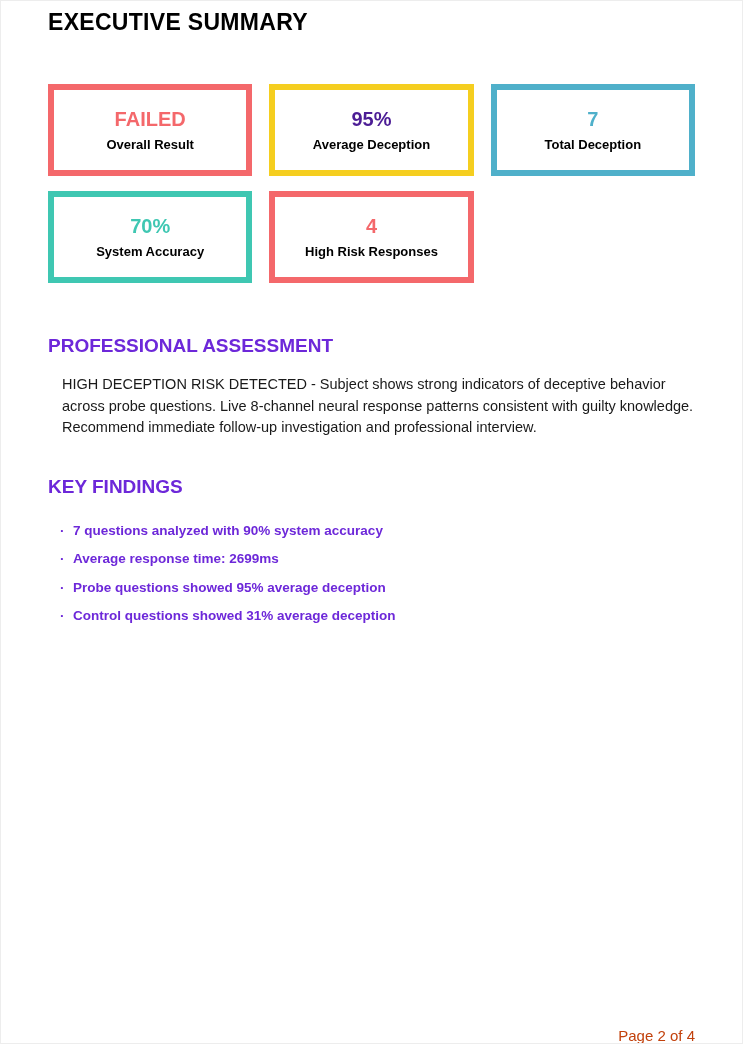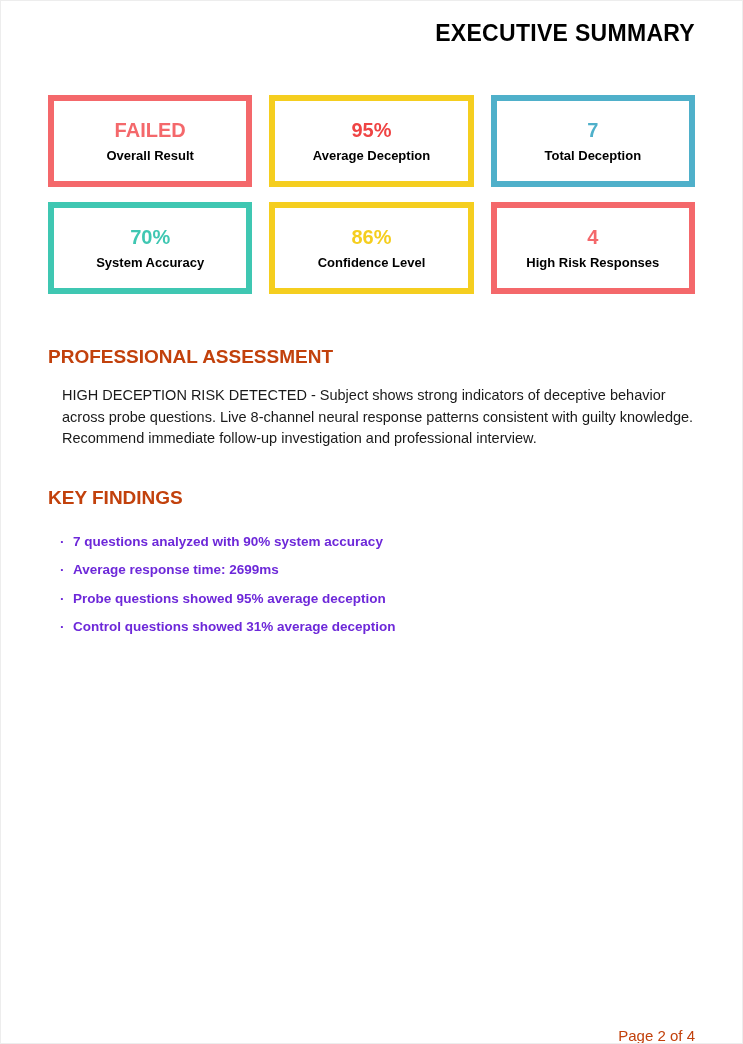--- a/index.html
+++ b/index.html
@@ -9,26 +9,25 @@
     font-family:"Liberation Sans", sans-serif;
     color:#111;
     position:relative;
     box-sizing:border-box;
     border:1px solid #ededed;
     overflow:hidden;
   }
   .content{padding:0 47px;}
   .doc-title{
     margin:0;
-    padding-top:19px;
+    padding-top:8px;
     font-size:23px;
     font-weight:bold;
     letter-spacing:.3px;
     color:#000;
-    text-align:right;
   }
   .cards-grid{
     margin-top:48px;
     display:grid;
     grid-template-columns:repeat(3,1fr);
     column-gap:17px;
     row-gap:15px;
   }
   .stat-card{
     height:92px;
@@ -50,21 +49,21 @@
   .stat-label{
     font-size:13px;
     font-weight:bold;
     color:#000000;
     line-height:1;
   }
   .section-heading{
     margin:0;
     font-size:19px;
     font-weight:bold;
-    color:#c2410c;
+    color:#6d28d9;
   }
   .assessment-heading{margin-top:52px;}
   .assessment-body{
     margin:17px 0 0 14px;
     font-size:14.5px;
     line-height:21.5px;
     color:#1a1a1a;
     max-width:648px;
   }
   .findings-heading{margin-top:37px;}
@@ -103,38 +102,34 @@
   <h1 class="doc-title">EXECUTIVE SUMMARY</h1>
 
   <div class="cards-grid">
 
     <div class="stat-card" style="border-color: rgb(244, 104, 107);">
       <div class="stat-value" style="color: rgb(244, 104, 107);">FAILED</div>
       <div class="stat-label">Overall Result</div>
     </div>
 
     <div class="stat-card" style="border-color: rgb(245, 206, 31);">
-      <div class="stat-value" style="color: #ef4444;">95%</div>
+      <div class="stat-value" style="color: #4c1d95;">95%</div>
       <div class="stat-label">Average Deception</div>
     </div>
 
     <div class="stat-card" style="border-color: rgb(79, 176, 202);">
       <div class="stat-value" style="color: rgb(79, 176, 202);">7</div>
       <div class="stat-label">Total Deception</div>
     </div>
 
     <div class="stat-card" style="border-color: rgb(63, 199, 178);">
       <div class="stat-value" style="color: rgb(63, 199, 178);">70%</div>
       <div class="stat-label">System Accuracy</div>
     </div>
 
-    <div class="stat-card" style="border-color: rgb(245, 206, 31);">
-      <div class="stat-value" style="color: rgb(245, 206, 31);">86%</div>
-      <div class="stat-label">Confidence Level</div>
-    </div>
 
     <div class="stat-card" style="border-color: rgb(244, 104, 107);">
       <div class="stat-value" style="color: rgb(244, 104, 107);">4</div>
       <div class="stat-label">High Risk Responses</div>
     </div>
 
   </div>
 
   <h2 class="section-heading assessment-heading">PROFESSIONAL ASSESSMENT</h2>
   <p class="assessment-body">HIGH DECEPTION RISK DETECTED - Subject shows strong indicators of deceptive behavior across probe questions. Live 8-channel neural response patterns consistent with guilty knowledge. Recommend immediate follow-up investigation and professional interview.</p>

